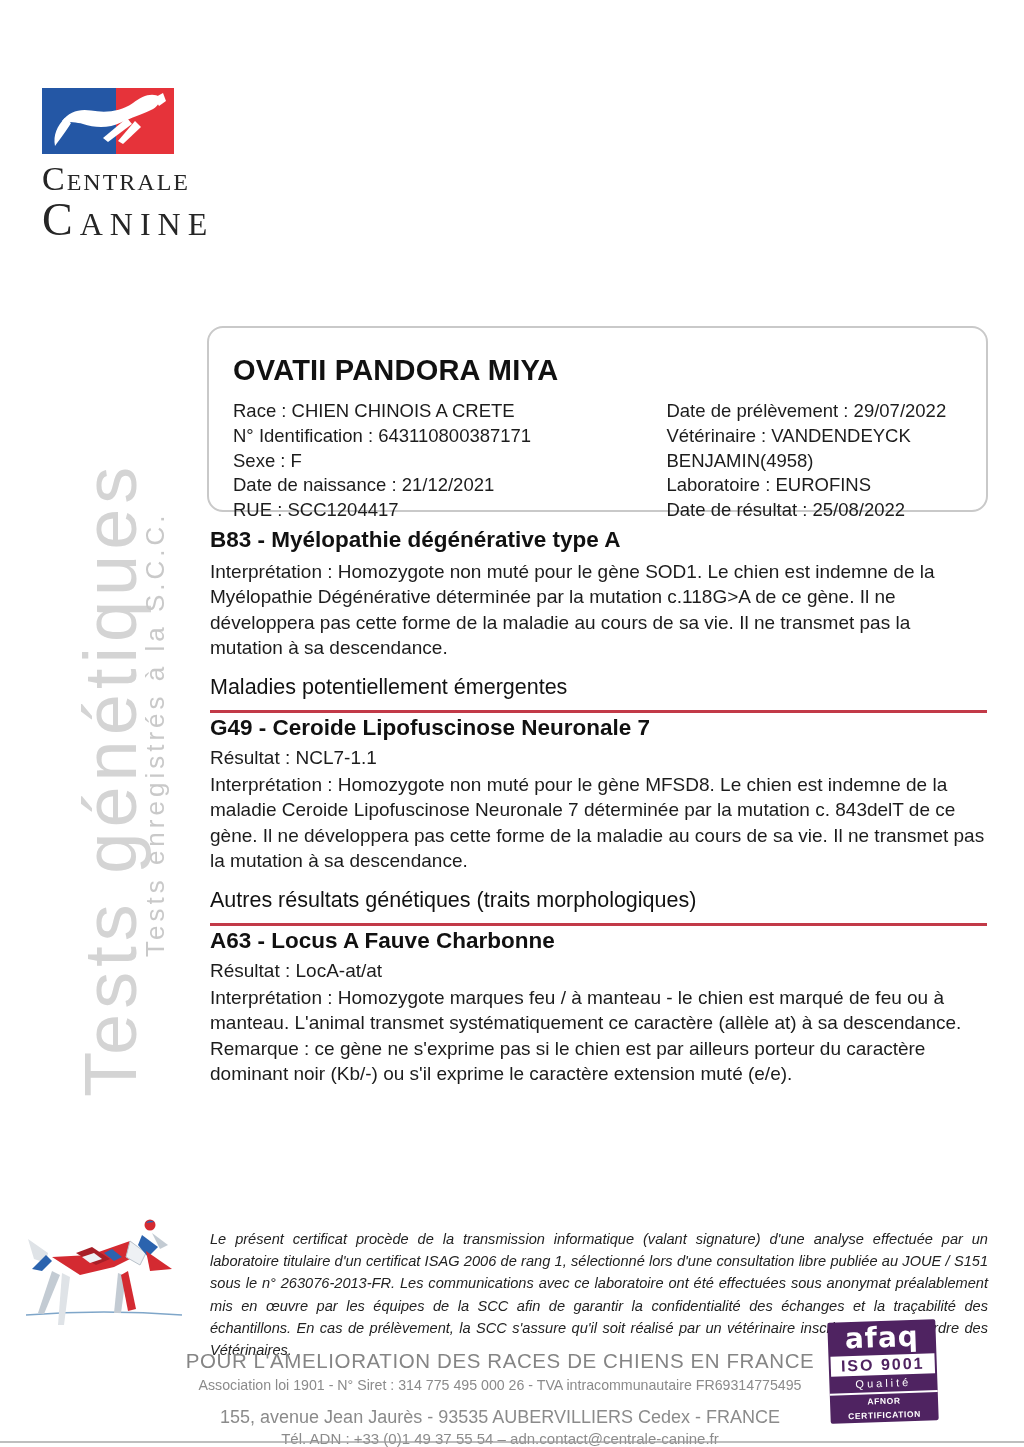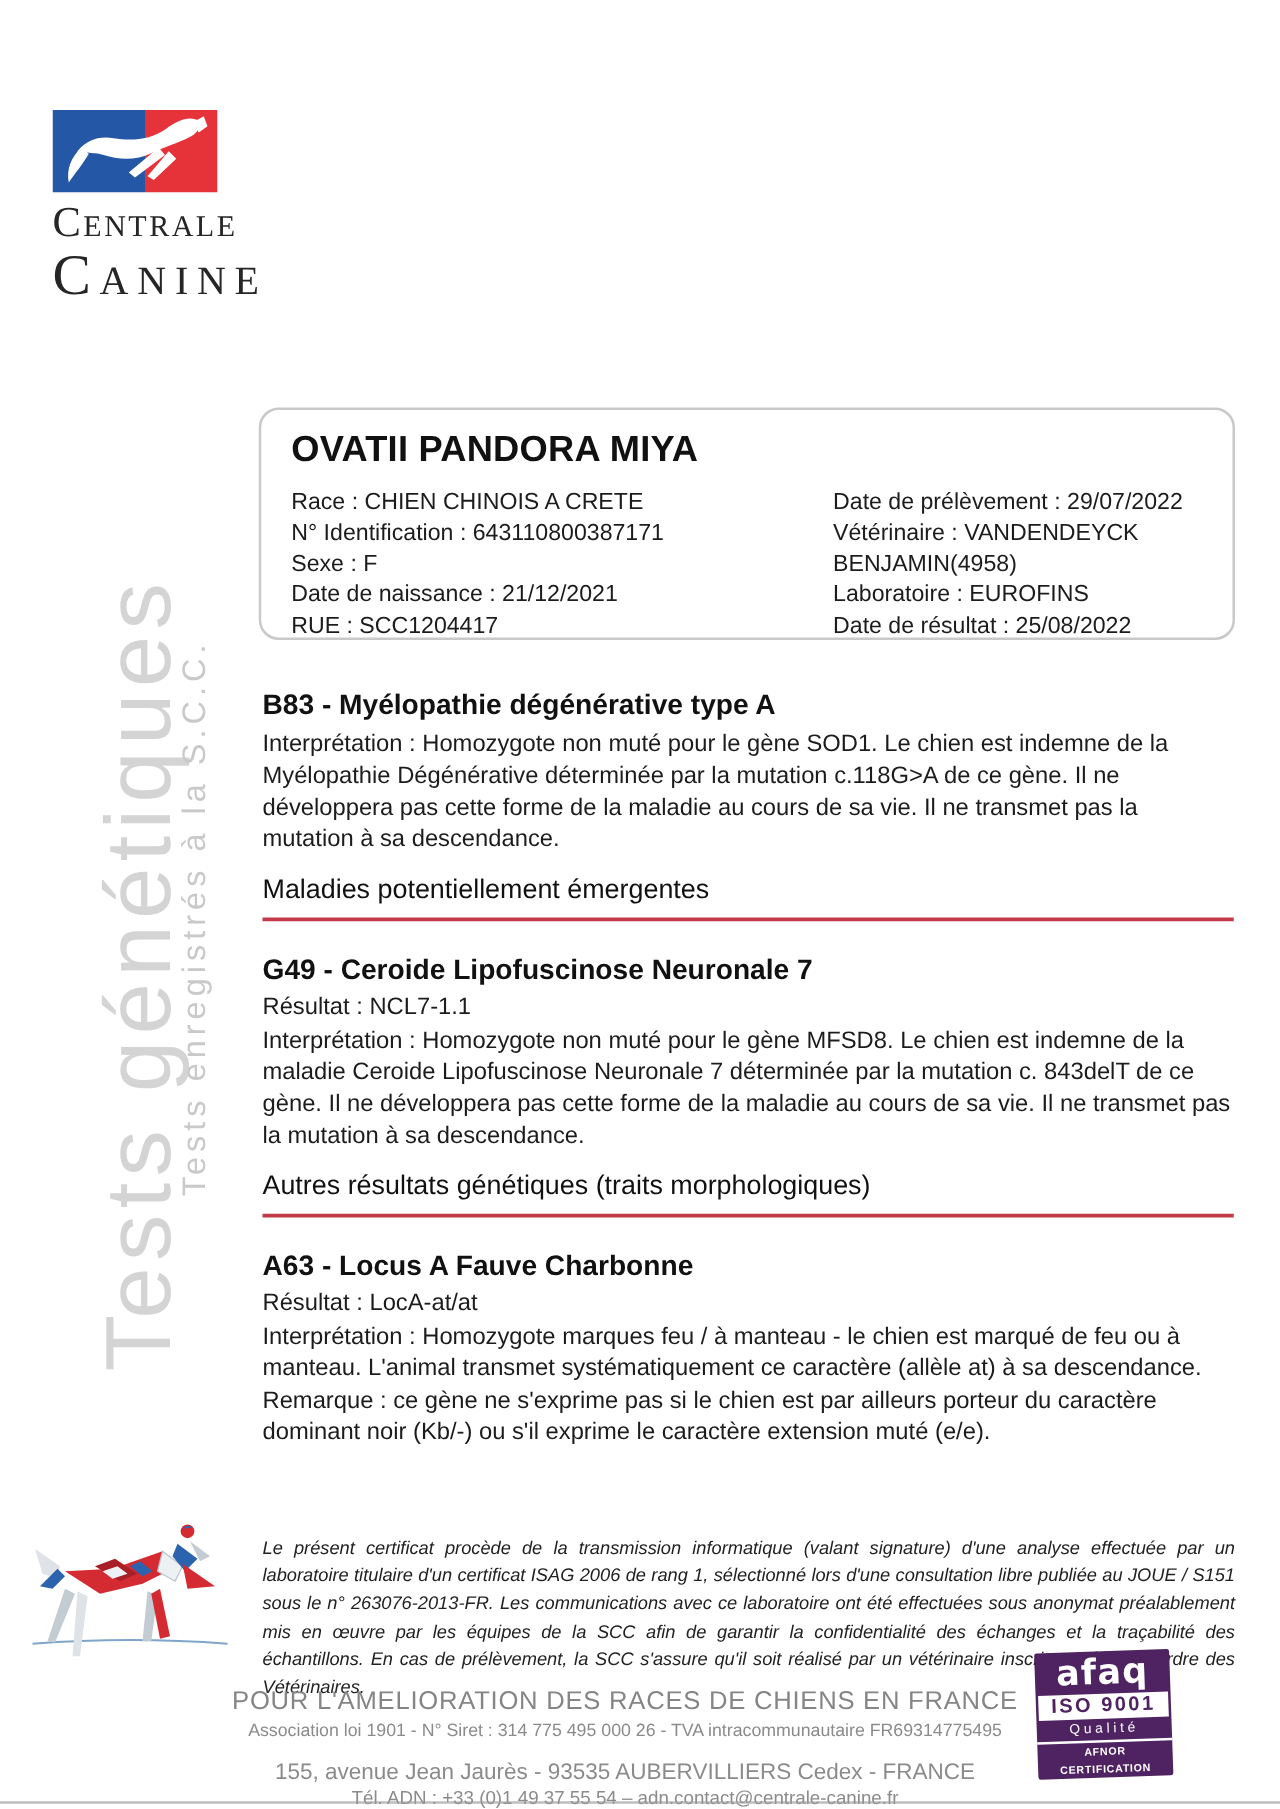--- a/index.html
+++ b/index.html
@@ -17,32 +17,32 @@
   .wm-big{position:absolute;left:68px;top:1097px;width:760px;height:76px;
           transform:rotate(-90deg);transform-origin:0 0;
           font-size:74px;letter-spacing:5px;color:#d4d4d4;white-space:nowrap;}
   .wm-small{position:absolute;left:140px;top:957px;width:500px;height:36px;
           transform:rotate(-90deg);transform-origin:0 0;
           font-size:26px;letter-spacing:4px;color:#c9c9c9;white-space:nowrap;}
 
   
   .card{position:absolute;left:207px;top:326px;width:781px;height:186px;
         border:2px solid #c9c9c9;border-radius:16px;box-sizing:border-box;
-        padding:14px 24px;}
+        padding:24px 24px;}
   .card-title{font-size:29px;font-weight:bold;letter-spacing:.2px;margin:2px 0 12px 0;color:#111;}
   .card-cols{display:flex;font-size:18.5px;line-height:1.34;color:#1c1c1c;}
   .card-col-left{width:440px;}
   .card-col-right{width:300px;}
 
   
   .content{position:absolute;left:210px;top:525px;width:777px;}
   .sec{margin-bottom:15px;}
   .sec-head{font-size:21.5px;color:#111;padding-bottom:10px;margin:0;
             border-bottom:3px solid #c23a48;font-weight:normal;}
-  .test{margin-top:26px;}
+  .test{margin-top:2px;}
   .test-title{font-size:22.5px;font-weight:bold;color:#111;margin:0 0 6px 0;}
   .test-result{font-size:19px;margin:0 0 3px 0;}
   .test-interp{font-size:19px;line-height:1.33;margin:0;}
 
   
   .disclaimer{position:absolute;left:210px;top:1228px;width:778px;
               font-size:14.6px;font-style:italic;line-height:1.52;
               text-align:justify;color:#222;}
 
   

